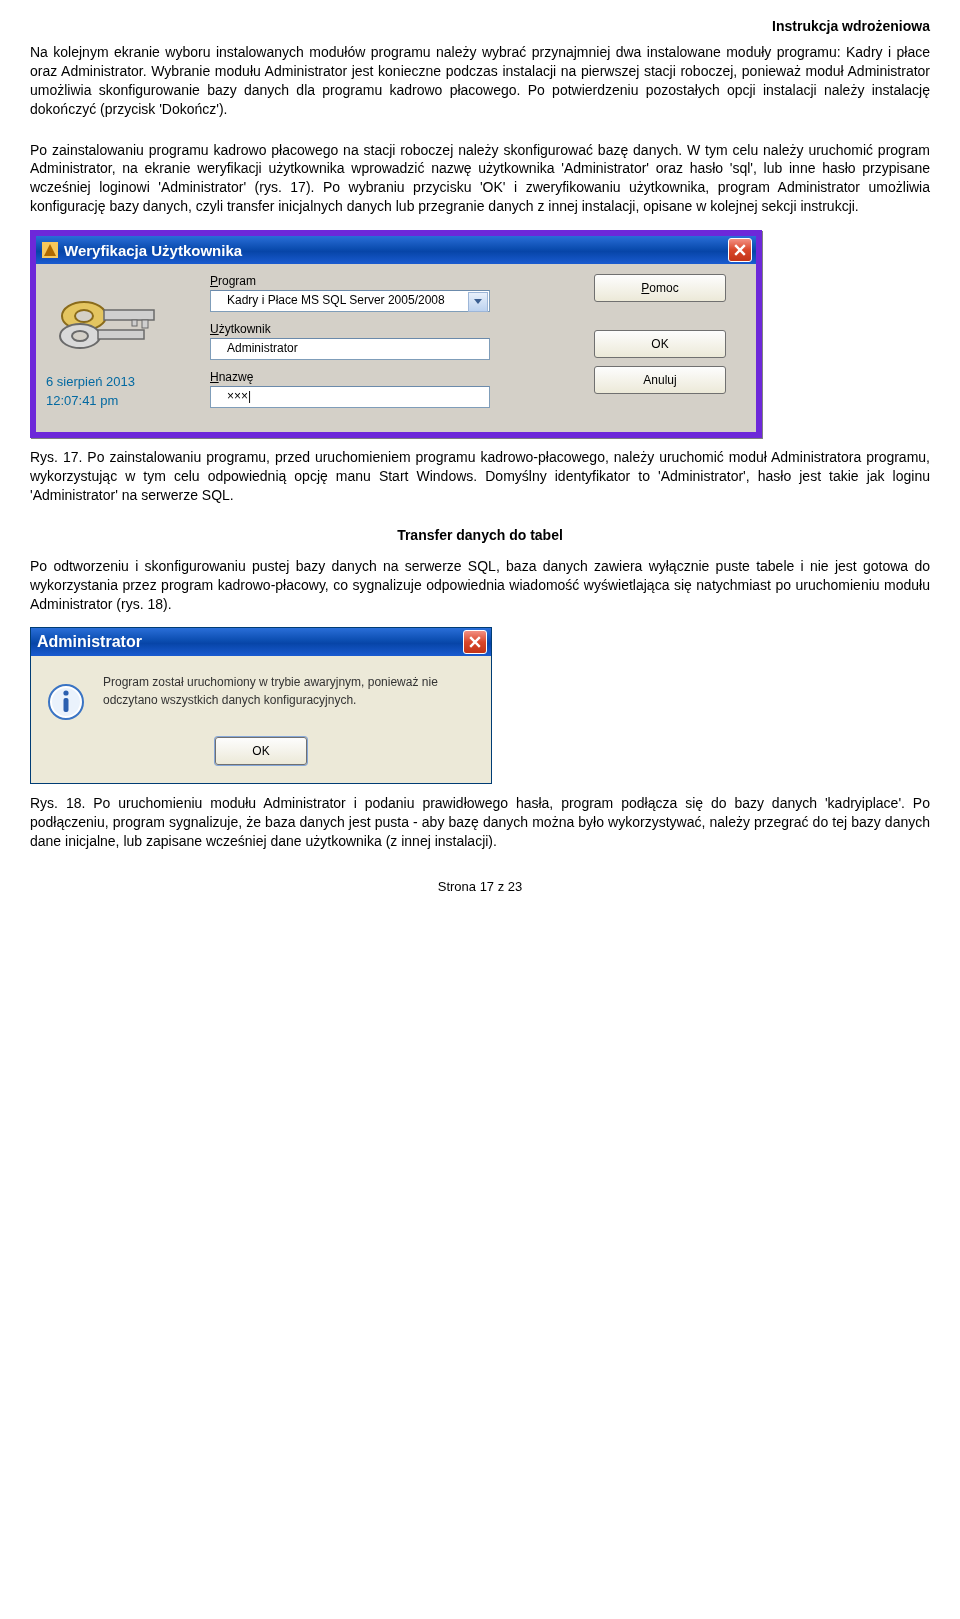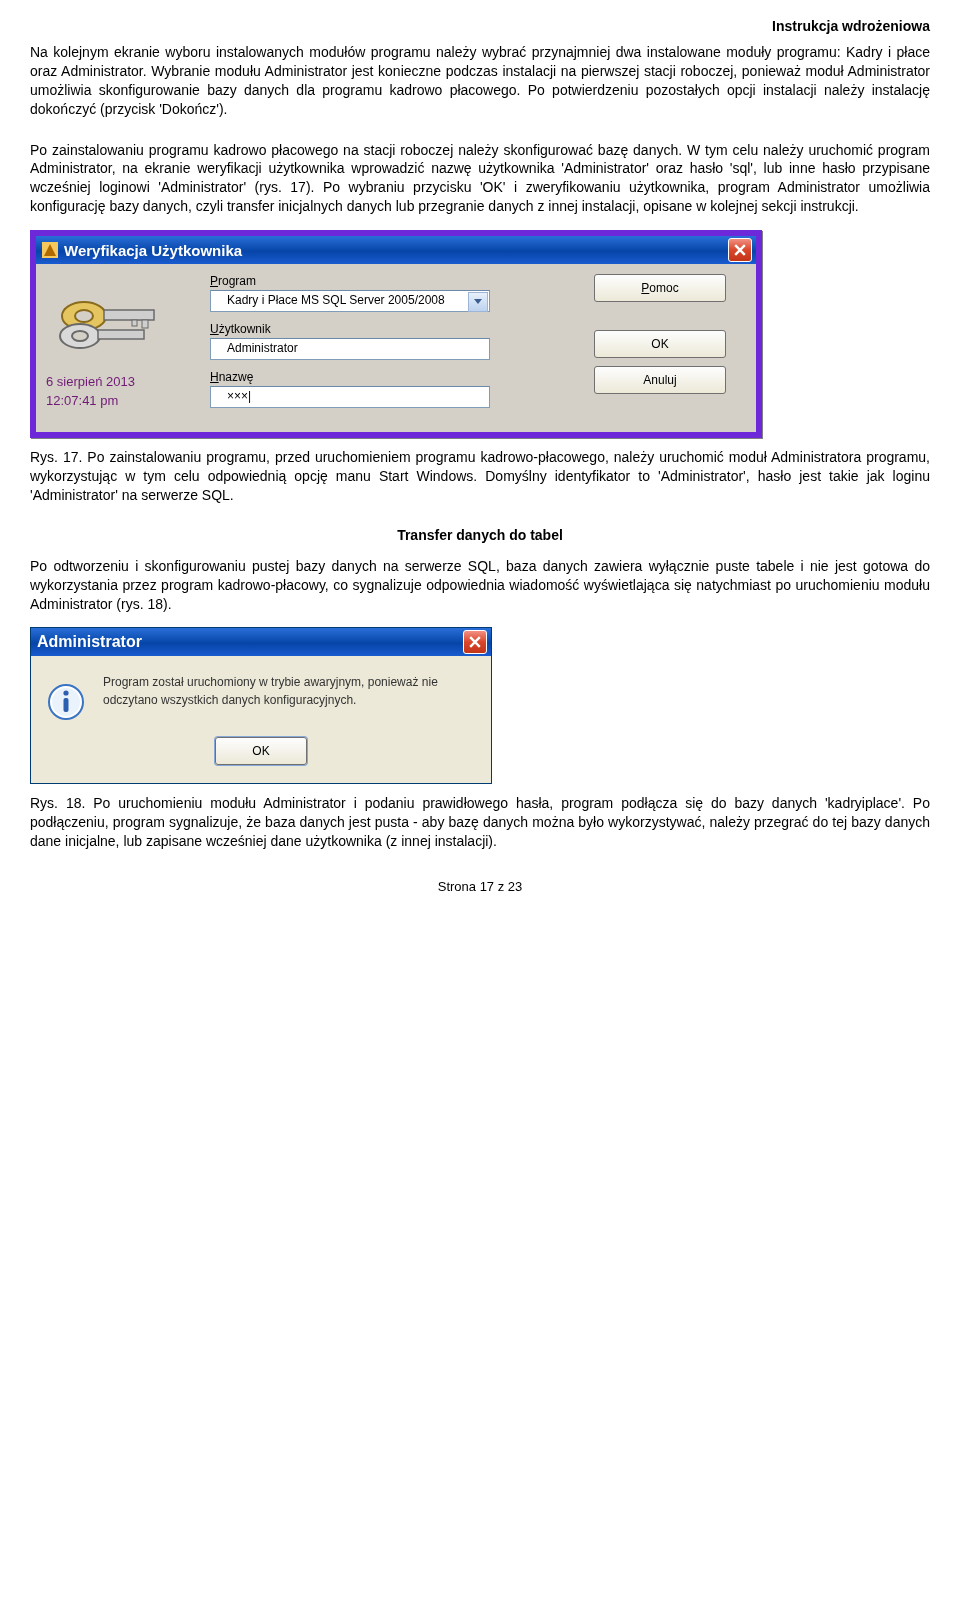--- a/index.html
+++ b/index.html
@@ -77,21 +77,21 @@
   }
   .left-panel {
     width: 160px;
     flex: 0 0 auto;
     padding-top: 6px;
   }
   .key-art {
     width: 130px; height: 90px;
     display:block;
   }
-  .date-line { font-size: 13px; margin-top: 4px; color:#701a75; }
+  .date-line { font-size: 13px; margin-top: 4px; color:#0369a1; }
   .mid-panel {
     flex: 1;
     padding-left: 4px;
   }
   .field-label {
     font-size: 12px;
     color: #000000;
     margin-bottom: 2px;
     display:block;
   }

